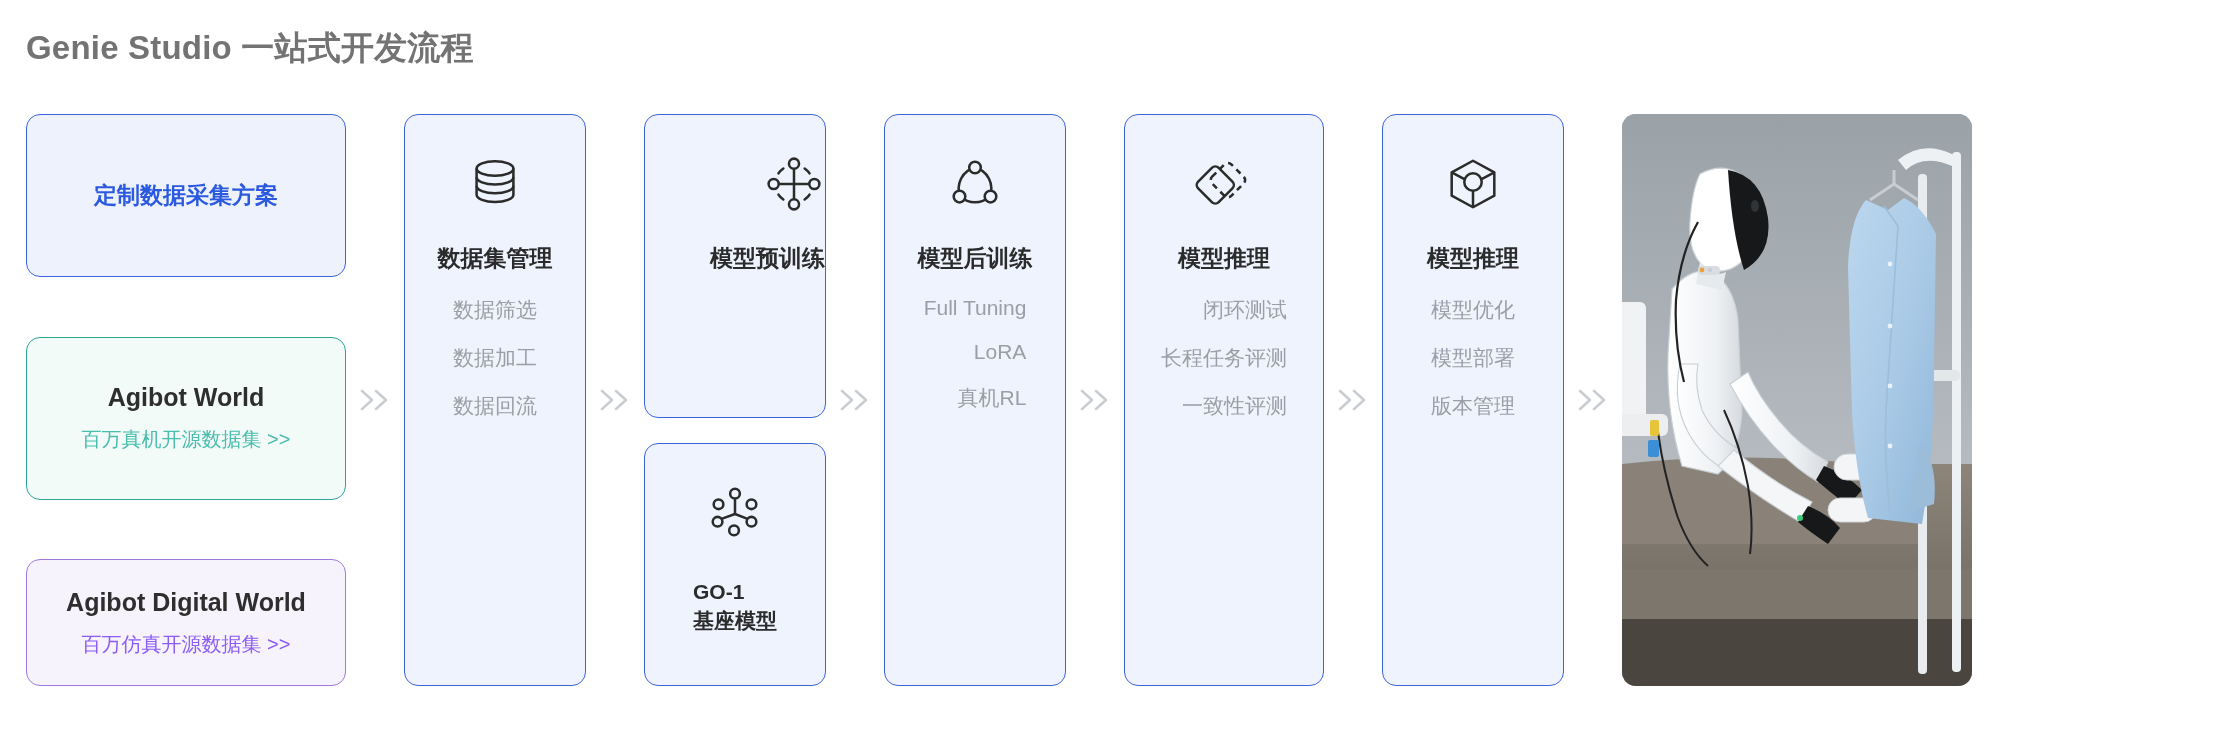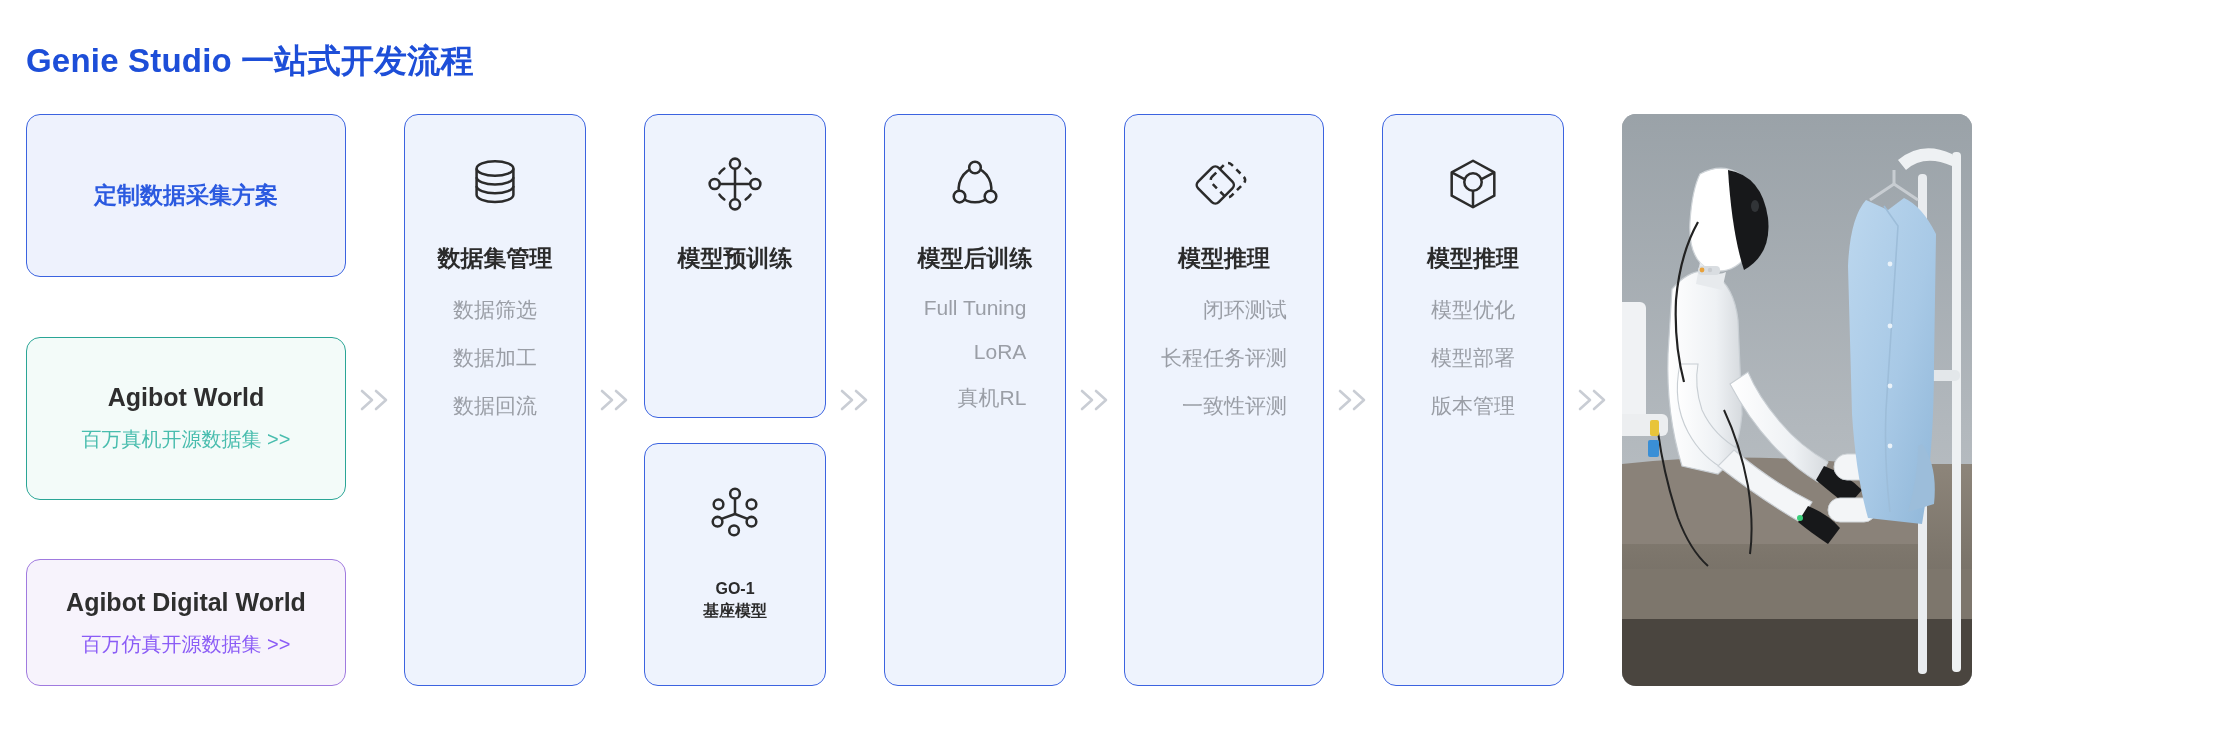--- a/index.html
+++ b/index.html
@@ -10,24 +10,23 @@
     width: 2223px; height: 737px;
     font-family: "Liberation Sans", "DejaVu Sans", sans-serif;
     overflow: hidden;
     position: relative;
   }
   .page-title {
     position: absolute;
     left: 26px; top: 26px;
     font-size: 33px;
     font-weight: 700;
-    color: #1d4ed8;
+    color: #737373;
     letter-spacing: 0.2px;
     white-space: nowrap;
-    margin-top: 13px;
   }
   .flow {
     position: absolute;
     left: 26px; top: 114px;
     height: 572px;
     display: flex;
     align-items: stretch;
   }
   
   .card {
@@ -134,33 +133,33 @@
   }
   .stage-item {
     font-size: 21px;
     color: #9a9ea6;
     white-space: nowrap;
   }
   
   .split-top {
     height: 341px;
     justify-content: flex-start;
+    align-items: flex-end;
   }
   .split-gap { height: 28px; }
   .split-bot {
     height: 272px;
     justify-content: flex-start;
   }
   .go-title {
-    font-size: 16px;
+    font-size: 21px;
     font-weight: 700;
     color: #2b2b2b;
     margin-top: 28px;
     line-height: 1.35;
-    text-align: center;
   }
   .wide { width: 200px; }
 
   
   .photo {
     width: 350px;
     height: 572px;
     border-radius: 14px;
     overflow: hidden;
     position: relative;

